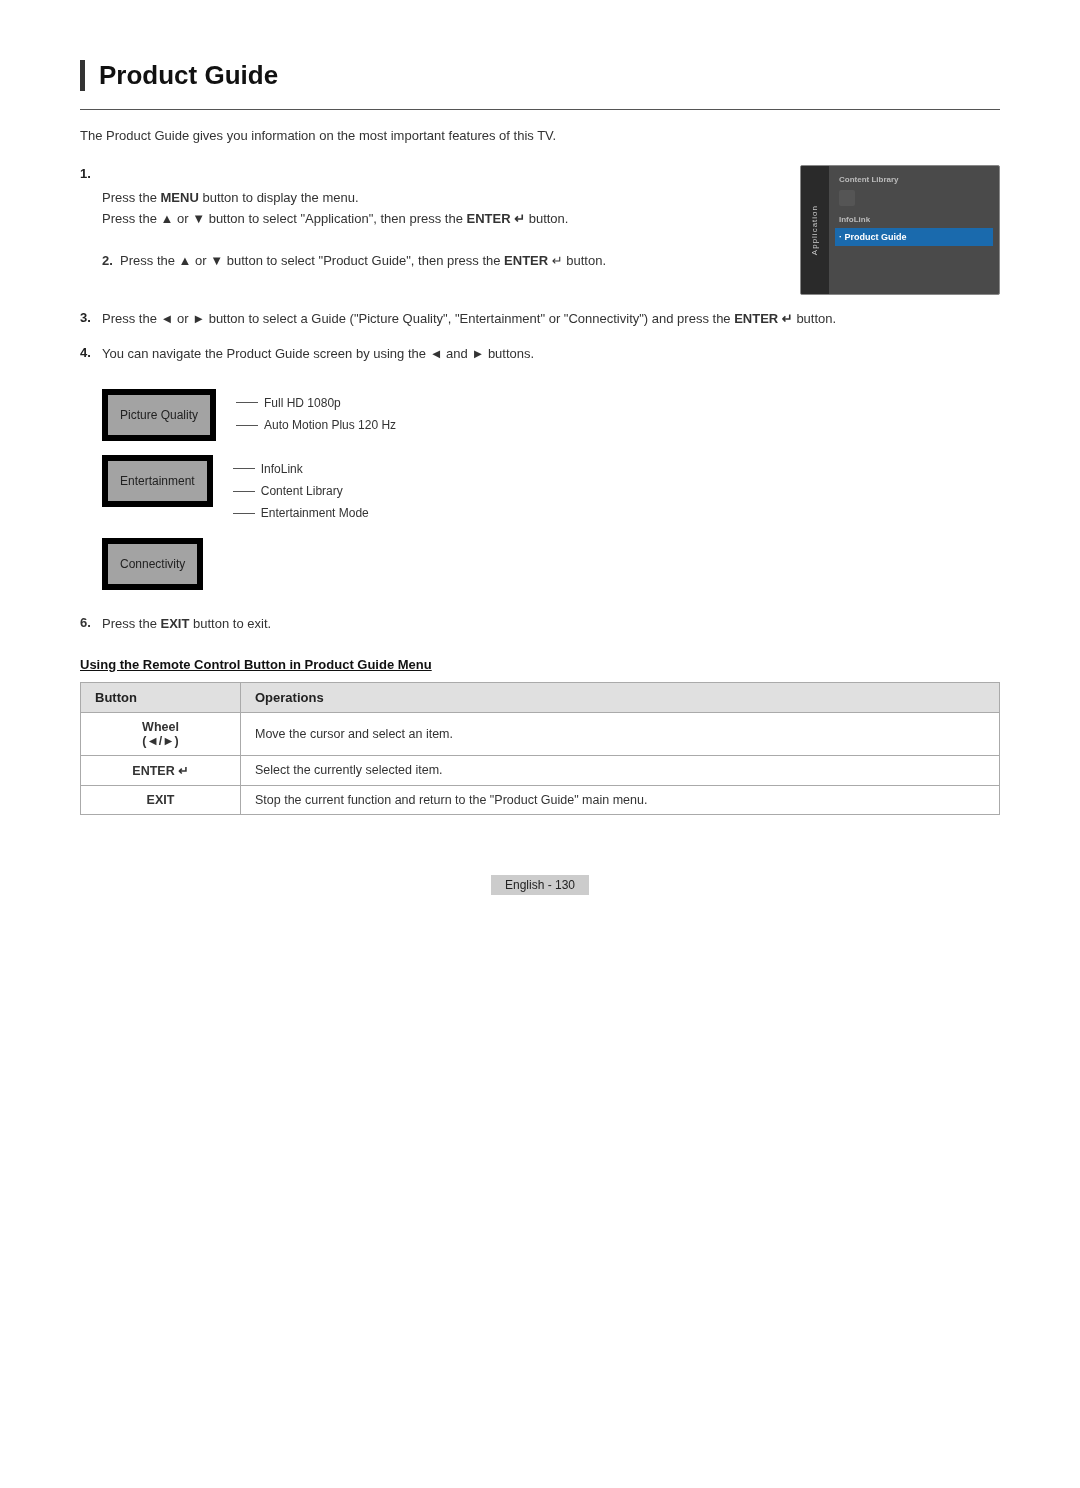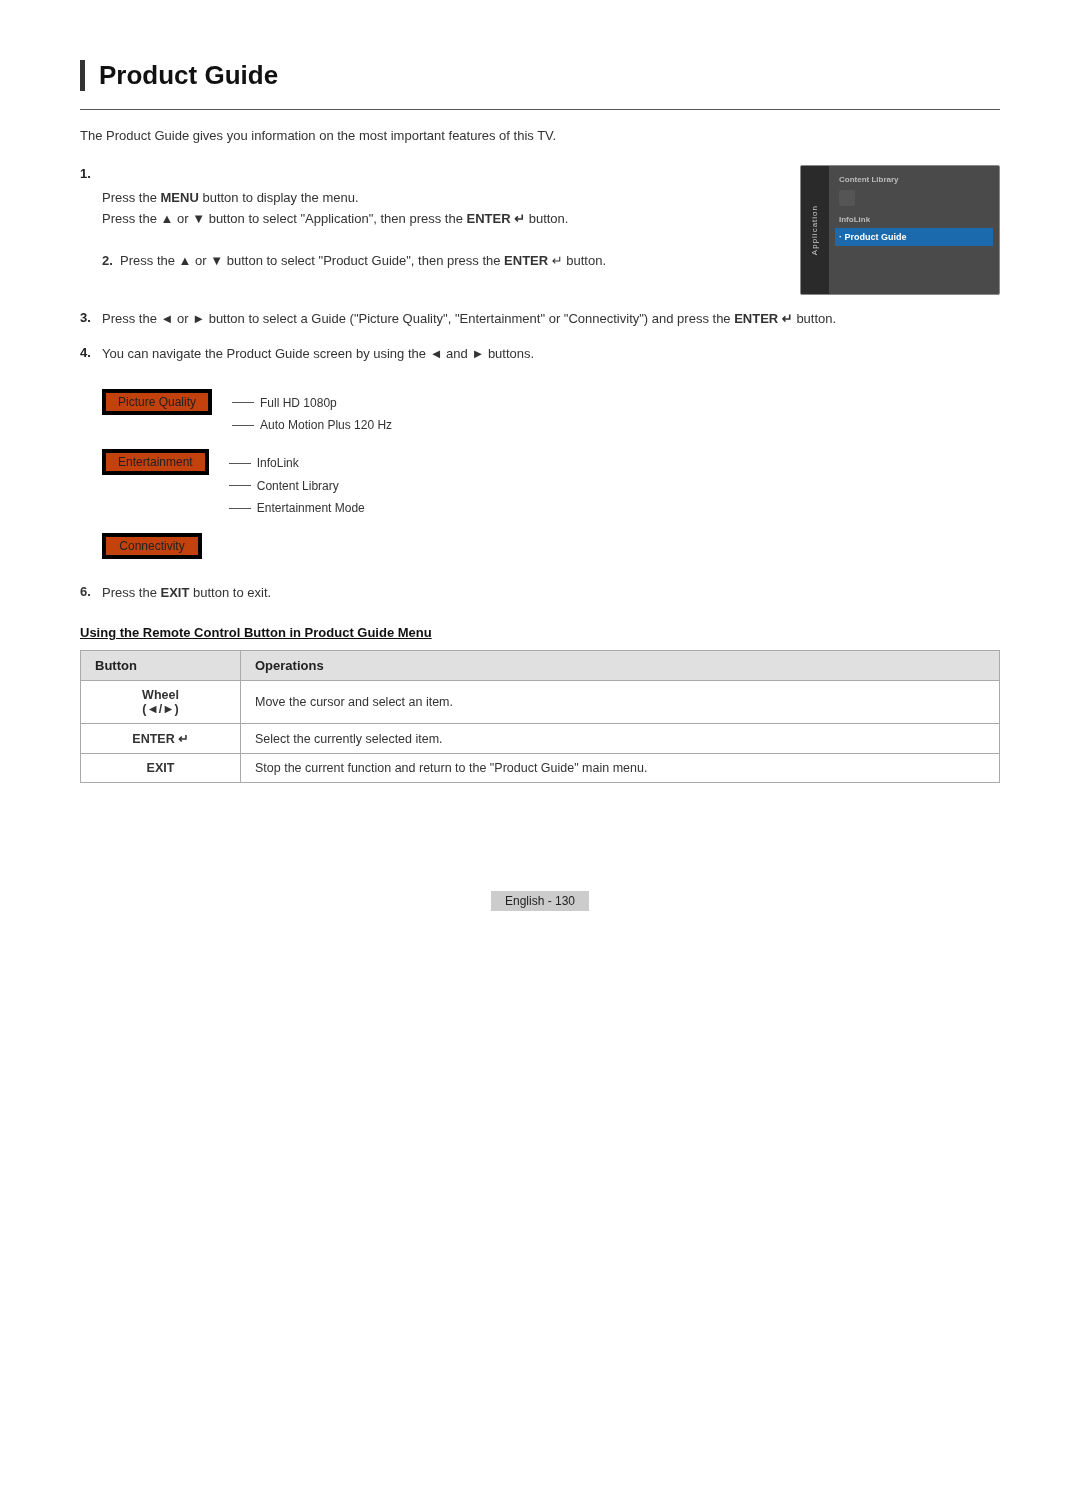--- a/index.html
+++ b/index.html
@@ -139,23 +139,23 @@
     .guide-diagram {
       margin: 24px 0 24px 22px;
       position: relative;
     }
     .guide-category {
       display: flex;
       align-items: flex-start;
       justify-content: center;
     }
     .guide-category-box {
-      background: #c2410c;
-      border: 4px solid #000000;
-      padding: 2px 12px;
+      background: #a3a3a3;
+      border: 6px solid #000000;
+      padding: 13px 12px;
       font-size: 12px;
       font-weight: normal;
       text-align: center;
       min-width: 100px;
       color: #222;
       height: fit-content;
     }
     .guide-items {
       padding-left: 20px;
       display: flex;
@@ -239,21 +239,20 @@
       text-align: center;
       margin-top: 60px;
     }
     .footer-badge {
       display: inline-block;
       background: #ccc;
       color: #222;
       font-size: 12px;
       padding: 3px 14px;
       border-radius: 0;
-      margin-top: 48px;
     }
   </style>
 </head>
 <body>
 
 <div class="page-title-section">
   <span class="page-title">Product Guide</span>
 </div>
 <hr class="title-rule">
 

